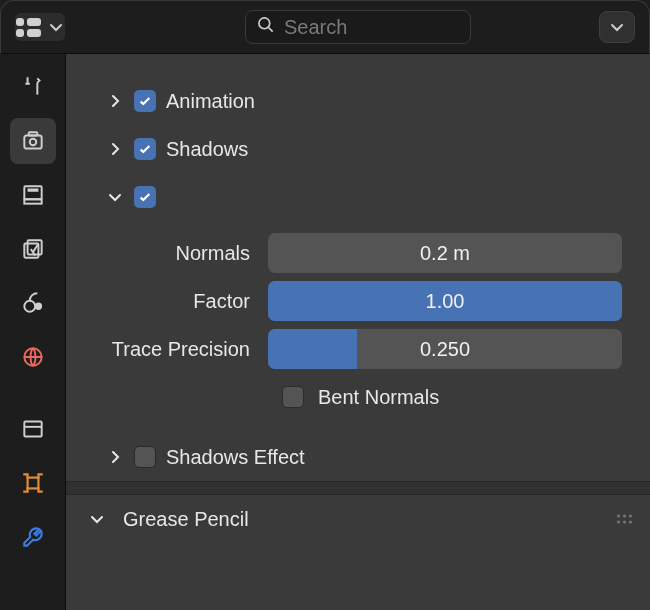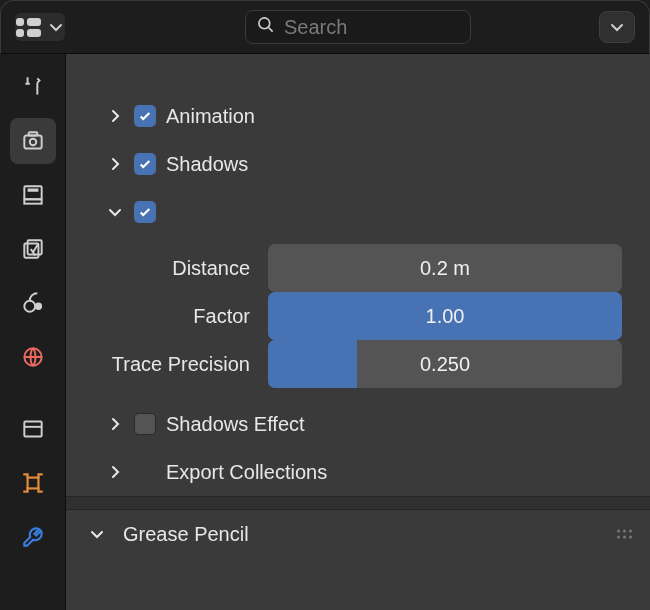--- a/index.html
+++ b/index.html
@@ -78,21 +78,21 @@
   .tool svg { width: 26px; height: 26px; }
   .tool.red { color: #ed6a5e; }
   .tool.orange { color: #e28c3a; }
   .tool.blue { color: #3a7de0; }
 
   
   .panel {
     flex: 1;
     background: #3a3a3a;
     overflow: auto;
-    padding-top: 16px;
+    padding-top: 1px;
     position: relative;
   }
   .subpanel {
     background: #3a3a3a;
     padding: 0 28px 0 20px;
   }
   .top-gap { height: 22px; background:#3a3a3a; border-bottom: none; }
 
   .row {
     display: flex; align-items: center;
@@ -129,21 +129,21 @@
     gap: 18px;
   }
   .prop-label {
     width: 164px;
     text-align: right;
     color: #e7e7e7;
     font-size: 20px;
   }
   .prop-field {
     flex: 1;
-    height: 48px;
+    height: 40px;
     position: relative;
     border-radius: 7px;
     overflow: hidden;
     background: #545454;
   }
   .prop-field .fill {
     position:absolute; left:0; top:0; bottom:0;
     background: #4772b3;
   }
   .prop-field .val {
@@ -316,62 +316,57 @@
           </span>
         <span class="checkbox checked">
             <svg viewBox="0 0 16 16">
               <path d="M3 8.5l3 3L13 4.5"></path>
             </svg>
           </span>
       </div>
 
       <div class="prop-area">
         <div class="prop-row">
-          <div class="prop-label">Distance</div>
+          <div class="prop-label">Normals</div>
           <div class="prop-field">
             <div class="val">0.2 m</div>
           </div>
         </div>
         <div class="prop-row">
           <div class="prop-label">Factor</div>
           <div class="prop-field">
             <div class="fill" style="width:100%"></div>
             <div class="val">1.00</div>
           </div>
         </div>
         <div class="prop-row">
           <div class="prop-label">Trace Precision</div>
           <div class="prop-field">
             <div class="fill" style="width:25%"></div>
             <div class="val">0.250</div>
           </div>
         </div>
+        <div class="prop-check-row">
+          <div class="spacer"></div>
+          <span class="checkbox unchecked"></span>
+          <span style="color:#e7e7e7;font-size:20px">Bent Normals</span>
+        </div>
       </div>
 
       <div class="row">
         <span class="indent"></span>
         <span class="chev">
             <svg viewBox="0 0 16 16">
               <path d="M6 3l5 5-5 5" stroke="currentColor" stroke-width="2" fill="none" stroke-linecap="round"></path>
             </svg>
           </span>
         <span class="checkbox unchecked"></span>
         <span class="label">Shadows Effect</span>
       </div>
 
-      <div class="row">
-        <span class="indent"></span>
-        <span class="chev">
-            <svg viewBox="0 0 16 16">
-              <path d="M6 3l5 5-5 5" stroke="currentColor" stroke-width="2" fill="none" stroke-linecap="round"></path>
-            </svg>
-          </span>
-        <span style="width:22px"></span>
-        <span class="label">Export Collections</span>
-      </div>
     </div>
 
     <div class="section-divider"></div>
     <div class="section-header">
       <span class="chev">
           <svg viewBox="0 0 16 16">
             <path d="M3 6l5 5 5-5" stroke="currentColor" stroke-width="2" fill="none" stroke-linecap="round"></path>
           </svg>
         </span>
       <span>Grease Pencil</span>

